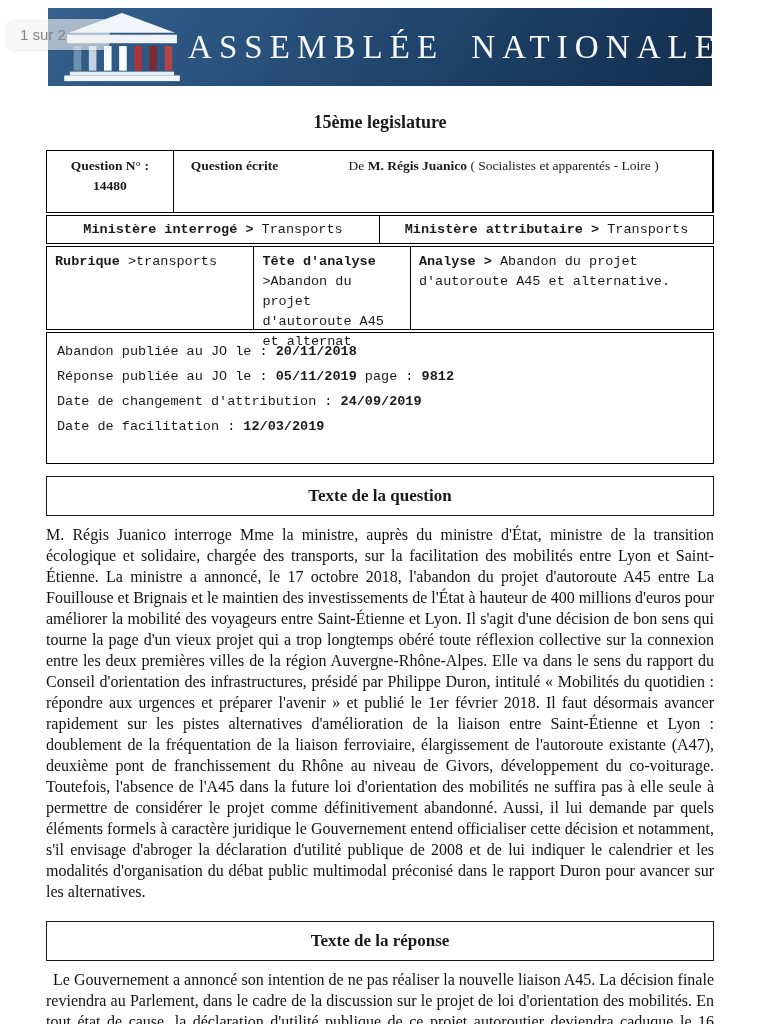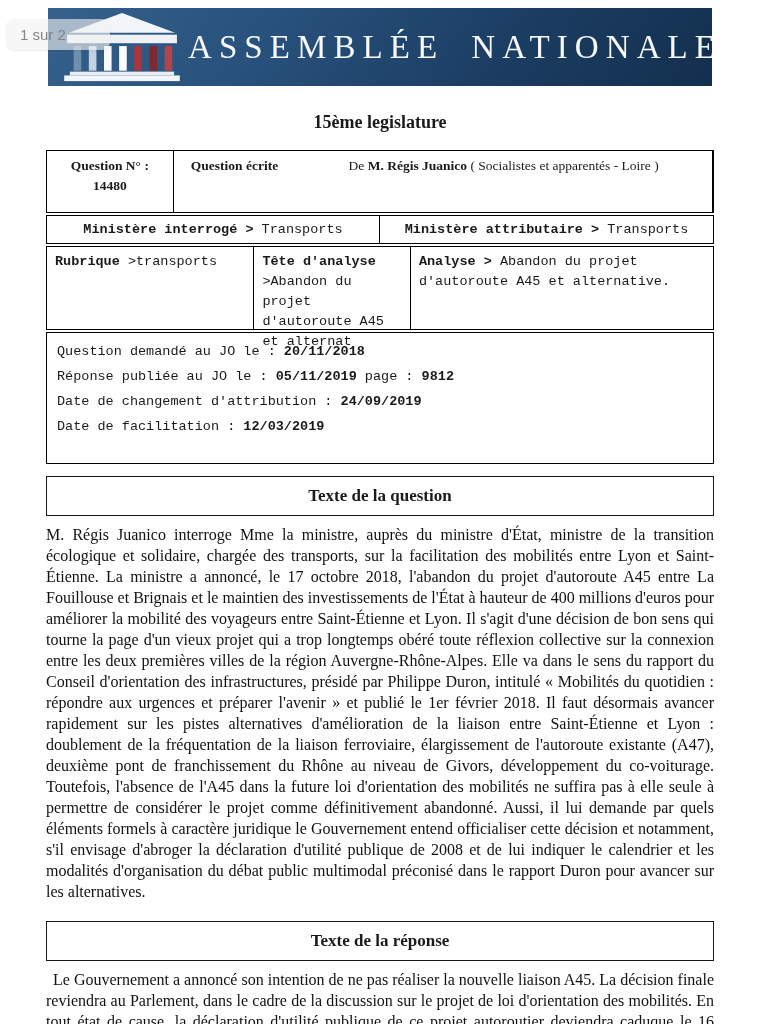--- a/index.html
+++ b/index.html
@@ -126,21 +126,21 @@
         <div class="b">Tête d'analyse</div>
         <div>&gt;Abandon du projet d'autoroute A45 et alternat</div>
       </div>
       <div class="cell c3">
         <span class="b">Analyse &gt;</span><span> Abandon du projet d'autoroute A45 et alternative.</span>
       </div>
     </div>
 
     <div class="tbl secD">
       <div class="date-line">
-        <span>Question demandé au JO le : </span><span class="b">20/11/2018</span>
+        <span>Abandon publiée au JO le : </span><span class="b">20/11/2018</span>
       </div>
       <div class="date-line">
         <span>Réponse publiée au JO le : </span><span class="b">05/11/2019</span><span> page : </span><span class="b">9812</span>
       </div>
       <div class="date-line">
         <span>Date de changement d'attribution : </span><span class="b">24/09/2019</span>
       </div>
       <div class="date-line">
         <span>Date de facilitation : </span><span class="b">12/03/2019</span>
       </div>

